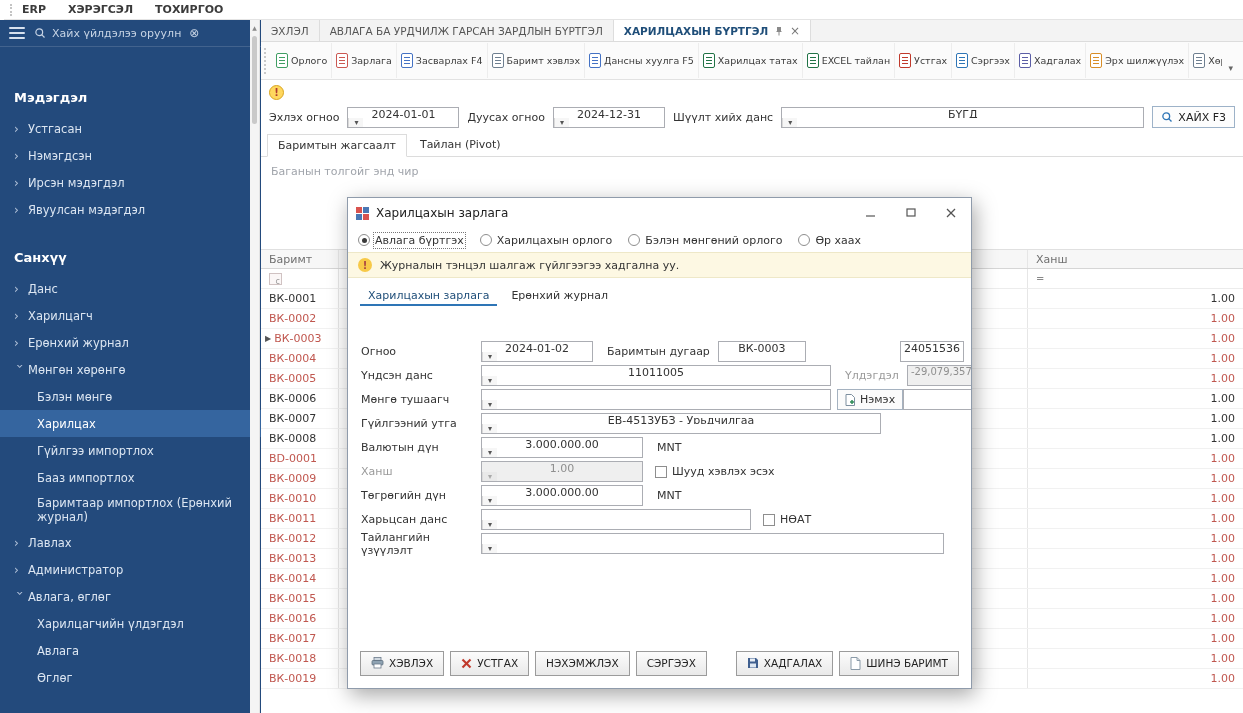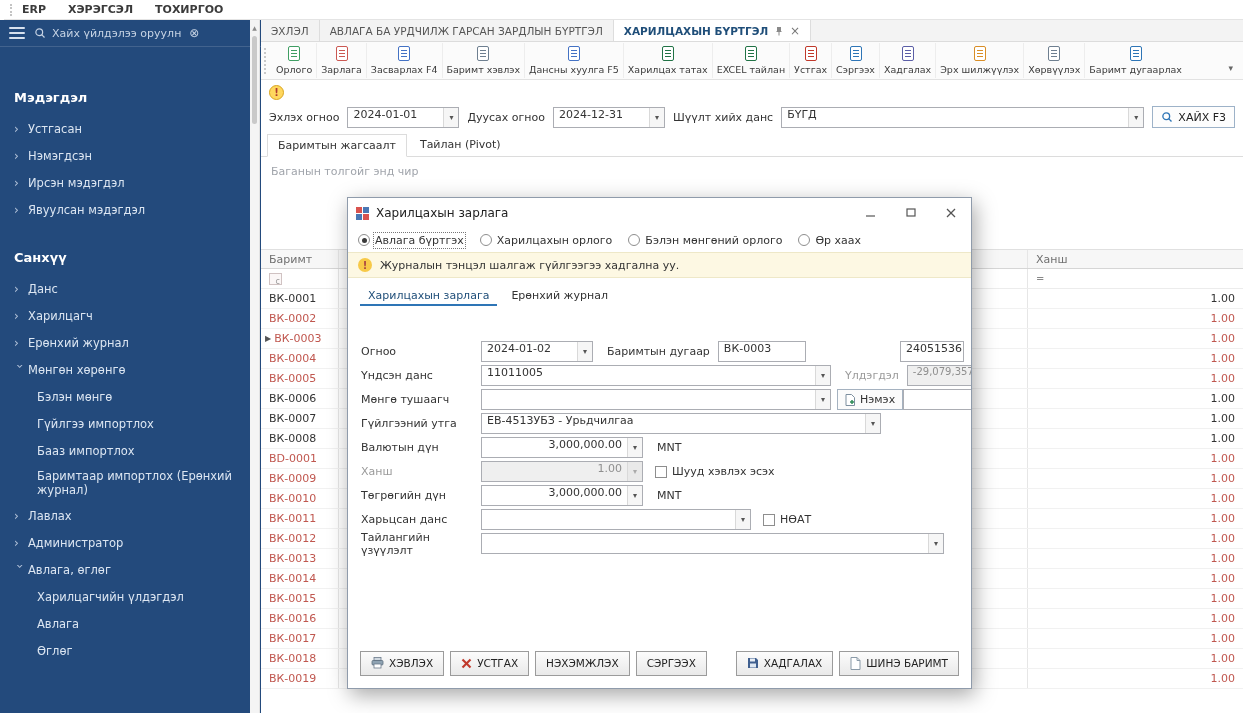--- a/index.html
+++ b/index.html
@@ -51,42 +51,42 @@
              background:#f3f3f3; color:#555; font-size:10.5px; cursor:pointer; white-space:nowrap; }
   .doc-tab.active { background:#fff; color:var(--title_blue,#1f4e79); font-weight:bold; }
   .doc-tab .pin, .doc-tab .tab-close { display:none; }
   .doc-tab.active .pin { display:inline-flex; }
   .doc-tab.active .tab-close { display:inline-flex; font-size:12px; color:#777; font-weight:normal; }
 
   .toolbar { height:38px; display:flex; align-items:center; border-bottom:1px solid #e2e2e2;
              padding:1px 4px 1px 3px; background:#fbfbfb; }
   .tb-grip { width:4px; height:26px; border-left:2px dotted #c9c9c9; margin:0 4px 0 0; }
   .tb-items { display:flex; align-items:stretch; flex:1; height:100%; overflow:hidden; }
-  .tb-item { display:flex; flex-direction:column; align-items:center; justify-content:center; gap:3px;
+  .tb-item { display:flex; align-items:center; justify-content:center; gap:3px;
              padding:0 4px; cursor:pointer; }
   .tb-item + .tb-item { border-left:1px solid #ededed; }
   .tbicon { position:relative; width:12px; height:15px; border:1px solid currentColor; border-radius:2px; background:#fff; flex:none; }
   .tbicon::after { content:""; position:absolute; left:2px; right:2px; top:3px; height:1px; background:currentColor;
                    box-shadow:0 3px 0 currentColor, 0 6px 0 currentColor; }
   .tb-label { font-size:9.5px; color:#3b3b3b; white-space:nowrap; }
   .tb-overflow { color:#666; font-size:9px; padding:0 6px; align-self:flex-end; margin-bottom:5px; cursor:pointer; }
   .income-icon{color:#3f9e63}.expense-icon{color:#cb5852}.edit-icon{color:#4472c4}
   .print-document-icon{color:#6e7f90}.account-statement-icon{color:#4472c4}
   .import-transactions-icon{color:#217346}.excel-report-icon{color:#217346}
   .delete-icon{color:#c0392b}.restore-icon{color:#2e75b6}.save-icon{color:#5b5ea6}
   .transfer-rights-icon{color:#d98e27}.convert-icon{color:#6e7f90}.number-documents-icon{color:#2e75b6}
 
   .note-row { height:24px; display:flex; align-items:center; padding:0 8px; }
   .note-icon { width:15px; height:15px; border-radius:50%; background:#ffd75e; border:1px solid #d9a520;
                color:#b03a2e; font-weight:bold; font-size:10px; display:flex; align-items:center; justify-content:center; }
   .note-icon::before { content:"!"; }
 
   .filter-row { height:26px; display:flex; align-items:center; gap:8px; padding:0 8px; }
   .filter-row .flabel { color:#333; font-size:11px; white-space:nowrap; }
-  .editor, .ed { height:21px; border:1px solid #abadb3; background:#fff; display:flex; font-size:11px; }
+  .editor, .ed { height:21px; border:1px solid #abadb3; background:#fff; display:flex; align-items:center; font-size:11px;flex-direction:column; }
   .editor .val, .ed .val { padding:0 5px; flex:1; white-space:nowrap; overflow:hidden; }
   .dd { width:15px; align-self:stretch; border-left:1px solid #d9d9d9; display:flex; align-items:center;
         justify-content:center; color:#555; font-size:8px; background:#f6f6f6; cursor:pointer; flex:none; }
   .dd::before { content:"▾"; }
   .w-date { width:112px; flex:none; }
   .combo-grow { flex:1; }
   .search-btn { height:22px; display:flex; align-items:center; gap:5px; padding:0 8px; border:1px solid #9db2c8;
                 background:#fdfdfd; font-weight:normal; font-size:11px; color:#222; cursor:pointer; font-family:inherit; white-space:nowrap; }
 
   .view-tabs { height:27px; display:flex; align-items:flex-end; padding-left:6px; gap:2px; border-bottom:1px solid #dcdcdc; }
@@ -255,20 +255,25 @@
           <span class="nav-label">Мөнгөн хөрөнгө</span>
           <span class="sec-chev"></span>
         </div>
 
         <div class="nav-item child">
 
           <span class="nav-label">Бэлэн мөнгө</span>
           <span class="sec-chev"></span>
         </div>
 
+        <div class="nav-item child selected">
+
+          <span class="nav-label">Харилцах</span>
+          <span class="sec-chev"></span>
+        </div>
 
         <div class="nav-item child">
 
           <span class="nav-label">Гүйлгээ импортлох</span>
           <span class="sec-chev"></span>
         </div>
 
         <div class="nav-item child">
 
           <span class="nav-label">Бааз импортлох</span>

